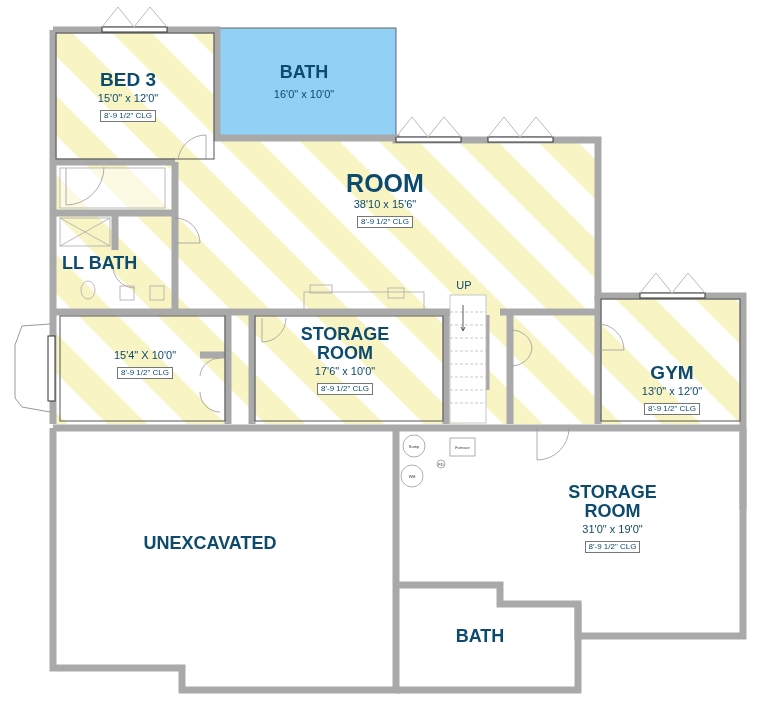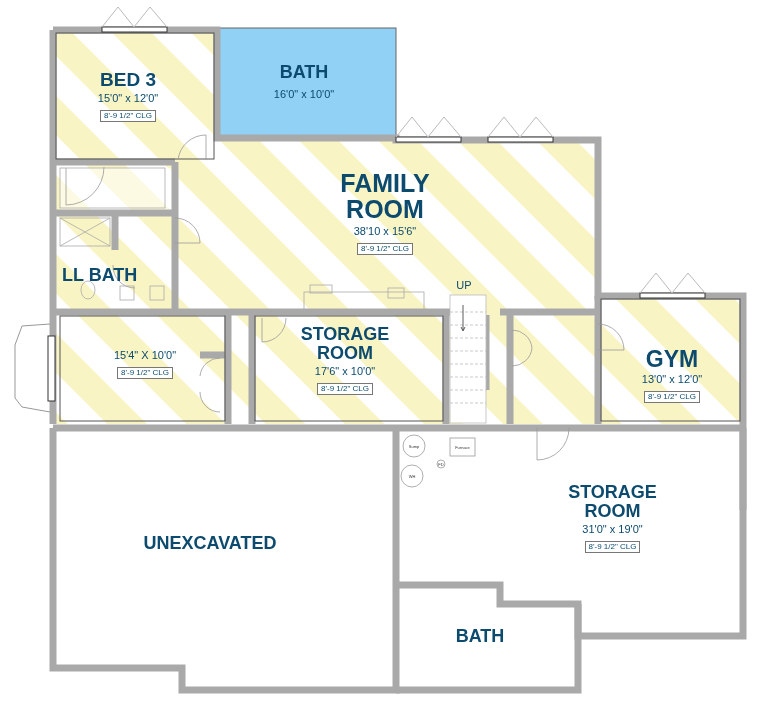--- a/index.html
+++ b/index.html
@@ -147,44 +147,43 @@
   <div class="dim">15'0" x 12'0"</div>
   <div class="clg">8'-9 1/2" CLG</div>
 </div>
 
 <div class="lbl" style="left:239px; top:63px; width:130px;">
   <div class="name" style="font-size:18px;">BATH</div>
   <div class="dim" style="margin-top:6px;">16'0" x 10'0"</div>
 </div>
 
 <div class="lbl" style="left:305px; top:170px; width:160px;">
-  <div class="name" style="font-size:25px;">FAMILY</div>
   <div class="name" style="font-size:25px;">ROOM</div>
   <div class="dim">38'10 x 15'6"</div>
   <div class="clg">8'-9 1/2" CLG</div>
 </div>
 
-<div class="lbl" style="left:62px; top:254px; width:100px; text-align:left;margin-top:12px;">
+<div class="lbl" style="left:62px; top:254px; width:100px; text-align:left;">
   <div class="name" style="font-size:18px;">LL BATH</div>
 </div>
 
 <div class="lbl" style="left:90px; top:347px; width:110px;">
   <div class="dim">15'4" X 10'0"</div>
   <div class="clg">8'-9 1/2" CLG</div>
 </div>
 
 <div class="lbl" style="left:285px; top:325px; width:120px;">
   <div class="name" style="font-size:18px;">STORAGE</div>
   <div class="name" style="font-size:18px;">ROOM</div>
   <div class="dim">17'6" x 10'0"</div>
   <div class="clg">8'-9 1/2" CLG</div>
 </div>
 
 <div class="lbl" style="left:622px; top:347px; width:100px;">
-  <div class="name" style="font-size:23px;">GYM</div>
+  <div class="name" style="font-size:19px;margin-top:16px;">GYM</div>
   <div class="dim">13'0" x 12'0"</div>
   <div class="clg">8'-9 1/2" CLG</div>
 </div>
 
 <div class="lbl" style="left:555px; top:483px; width:115px;">
   <div class="name" style="font-size:18px;">STORAGE</div>
   <div class="name" style="font-size:18px;">ROOM</div>
   <div class="dim">31'0" x 19'0"</div>
   <div class="clg">8'-9 1/2" CLG</div>
 </div>

